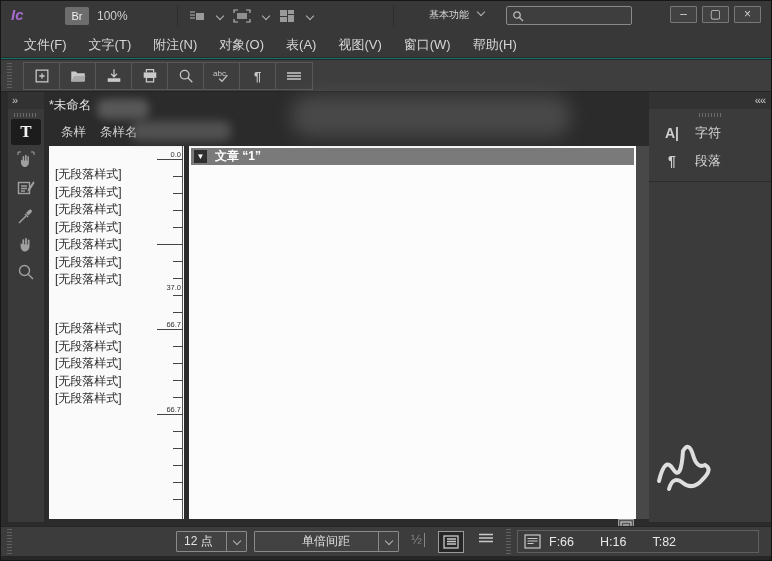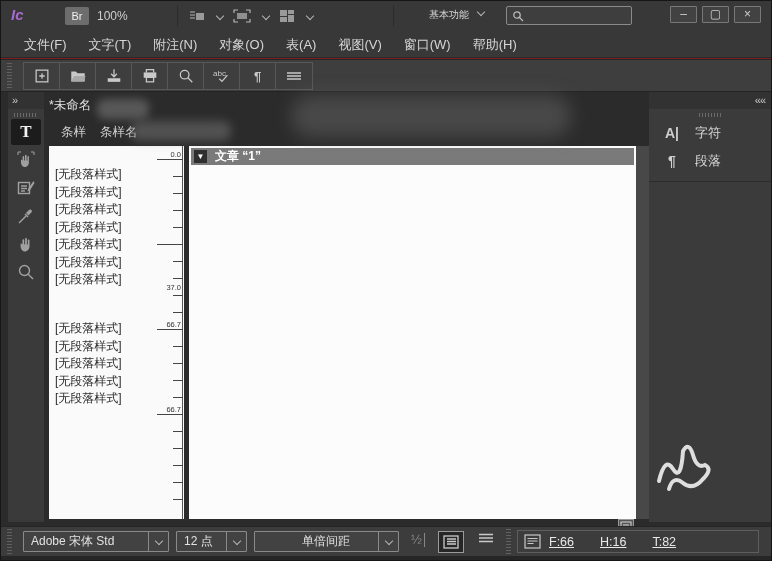--- a/index.html
+++ b/index.html
@@ -1,17 +1,17 @@
 <!DOCTYPE html>
 <html><head>
 <meta charset="utf-8">
 <style>
   html,body{margin:0;padding:0;background:#1d1d1d;}
   *{box-sizing:border-box;font-family:"Liberation Sans",sans-serif;}
-  #win{position:relative;width:772px;height:561px;background:#7f1d1d;border:1px solid #161616;overflow:hidden;}
+  #win{position:relative;width:772px;height:561px;background:#0f766e;border:1px solid #161616;overflow:hidden;}
 
   
   #appbar{position:absolute;left:0;top:0;width:772px;height:30px;background:#383838;}
   .logo{position:absolute;left:10px;top:5px;width:22px;height:20px;color:#a86bd1;font-weight:bold;font-size:15px;font-style:italic;}
   .br-btn{position:absolute;left:64px;top:6px;width:24px;height:18px;background:#6d6d6d;border-radius:2px;color:#f0f0f0;
           font-size:11px;text-align:center;line-height:18px;font-weight:normal;}
   .zoom-dd{position:absolute;left:96px;top:6px;width:70px;height:18px;color:#cfcfcf;font-size:12px;line-height:18px;}
   .chev{display:inline-block;width:6px;height:6px;border-right:1.5px solid #b5b5b5;border-bottom:1.5px solid #b5b5b5;
         transform:rotate(45deg);margin-left:6px;vertical-align:3px;}
   .appbar-group{position:absolute;top:5px;height:20px;display:flex;align-items:center;gap:6px;color:#bdbdbd;}
@@ -84,21 +84,21 @@
 
   
   #statusbar{position:absolute;left:0;top:525px;width:772px;height:30px;background:#3c3c3c;border-top:1px solid #262626;}
   .dd{position:absolute;top:4px;height:21px;background:#424242;border:1px solid #8a8a8a;border-radius:1px;display:flex;align-items:center;color:#e2e2e2;font-size:12px;}
   .dd .lbl{flex:1;padding-left:7px;white-space:nowrap;overflow:hidden;}
   .dd .chevcell{width:20px;height:100%;border-left:1px solid #8a8a8a;display:flex;align-items:center;justify-content:center;}
   .sb-icon{position:absolute;top:5px;display:flex;align-items:center;justify-content:center;}
   .sb-toggle{width:26px;height:22px;border:1px solid #9a9a9a;background:#262626;}
   .sb-toggle svg,.sb-icon svg{stroke:#c9c9c9;fill:none;stroke-width:1.3;}
   #stats-group{position:absolute;left:516px;top:3px;width:242px;height:23px;border:1px solid #5e5e5e;display:flex;align-items:center;color:#e8e8e8;font-size:12.5px;}
-  .stat{margin-left:26px;text-decoration:underline;}
+  .stat{margin-left:26px;}
   .stat:first-of-type{margin-left:8px;}
   #bottomedge{position:absolute;left:0;top:555px;width:772px;height:6px;background:#262626;}
 
   
   .smudge{position:absolute;pointer-events:none;}
 </style>
 </head>
 <body>
 
 <div id="win">
@@ -347,26 +347,20 @@
     </div>
     <div class="rp-item">
       <span class="rp-ic">¶</span>
       <span>段落</span>
     </div>
     <div class="rp-divider"></div>
   </div>
 
   <div id="statusbar">
     <div class="grip-v" style="top:2px;"></div>
-    <div class="dd" style="left:22px;width:146px;">
-      <span class="lbl">Adobe 宋体 Std</span>
-      <span class="chevcell">
-          <span class="chev" style="margin:0 0 2px 0;"></span>
-        </span>
-    </div>
     <div class="dd" style="left:175px;width:71px;">
       <span class="lbl">12 点</span>
       <span class="chevcell">
           <span class="chev" style="margin:0 0 2px 0;"></span>
         </span>
     </div>
     <div class="dd" style="left:253px;width:145px;padding-left:40px;">
       <span class="lbl">单倍间距</span>
       <span class="chevcell">
           <span class="chev" style="margin:0 0 2px 0;"></span>

